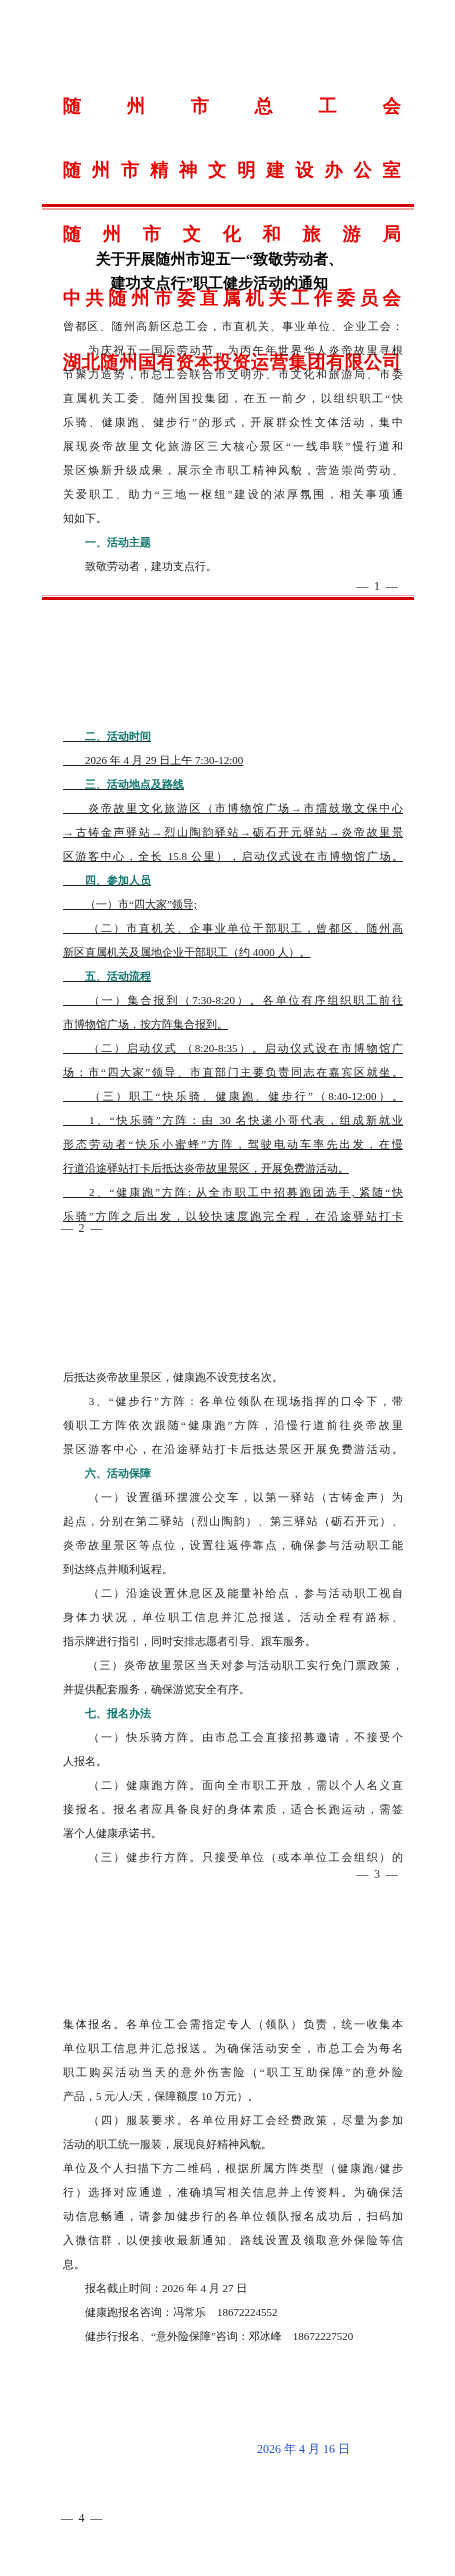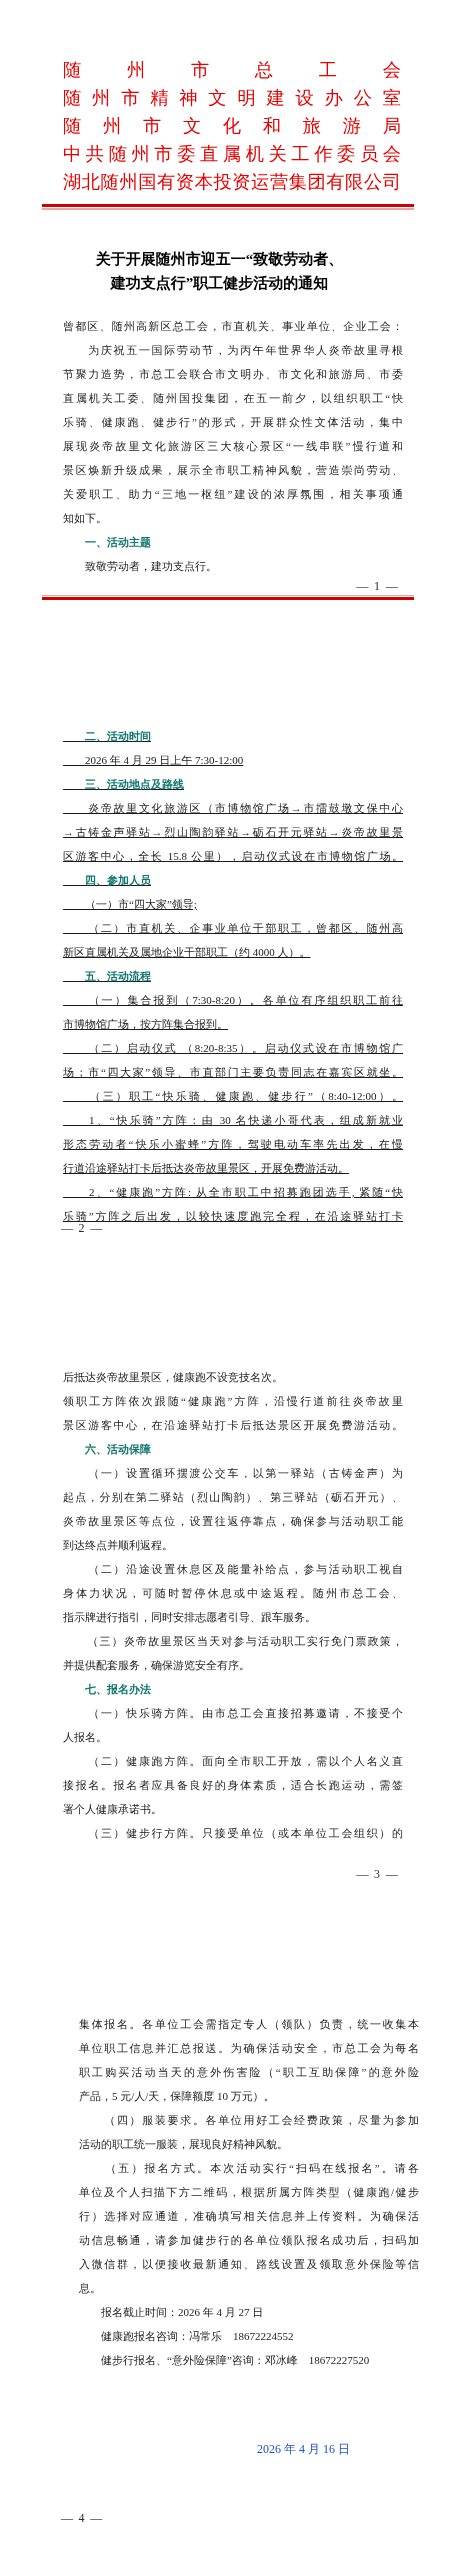--- a/index.html
+++ b/index.html
@@ -14,24 +14,25 @@
     overflow: hidden;
   }
 
   
   .org-lines {
     position: absolute;
     top: 56px; left: 63px; width: 338px;
   }
   .org-line {
     height: 28px; line-height: 28px;
-    font-size: 18.3px; font-weight: 400;
+    font-size: 18.3px; font-weight: 700;
     color: #e60000;
     text-align: justify; text-align-last: justify;
     overflow: hidden;
+    margin-top: 36px;
   }
 
   
   .rule { position: absolute; left: 42px; width: 372px; }
   .rule-header { top: 204px; }
   .rule-header .rule-thick { height: 3.2px; background: #d40000; }
   .rule-header .rule-thin  { height: 1.3px; background: #eda4a4; margin-top: 1.3px; }
   .rule-footer { top: 595px; }
   .rule-footer .rule-thin  { height: 1.3px; background: #eda4a4; }
   .rule-footer .rule-thick { height: 3.2px; background: #d40000; margin-top: 0.6px; }
@@ -53,21 +54,21 @@
   }
   .ln { height: var(--lh); line-height: var(--lh); overflow: hidden; }
   .ln-j { text-align: justify; text-align-last: justify; }
   .ln-h {
     font-family: "Liberation Sans", "DejaVu Sans", sans-serif;
     font-weight: 700; color: #0f766e;
   }
   .lines-p1 { top: 314px;  --lh: 24px; }
   .lines-p2 { top: 724px; text-decoration: underline; --lh: 24px; }
   .lines-p3 { top: 1365px; --lh: 24px; }
-  .lines-p4 { top: 2012px; margin-left: 16px; --lh: 24px; }
+  .lines-p4 { top: 2012px; --lh: 24px; }
 
   
   .pagenum {
     position: absolute;
     font-size: 12px; color: #2b2b2b;
     letter-spacing: 1.3px; white-space: nowrap;
   }
   .pn-1 { top: 579px;  right: 56px; }
   .pn-2 { top: 1221px; left: 61px; }
   .pn-3 { top: 1867px; right: 56px; }
@@ -144,50 +145,50 @@
       <div class="ln ln-j">　　1、“快乐骑”方阵：由 30 名快递小哥代表，组成新就业</div>
       <div class="ln ln-j">形态劳动者“快乐小蜜蜂”方阵，驾驶电动车率先出发，在慢</div>
       <div class="ln">行道沿途驿站打卡后抵达炎帝故里景区，开展免费游活动。</div>
       <div class="ln ln-j">　　2、“健康跑”方阵: 从全市职工中招募跑团选手, 紧随“快</div>
       <div class="ln ln-j">乐骑”方阵之后出发，以较快速度跑完全程，在沿途驿站打卡</div>
     </div>
   <div class="pagenum pn-2">— 2 —</div>
 
   <div class="lines lines-p3">
       <div class="ln">后抵达炎帝故里景区，健康跑不设竞技名次。</div>
+      <div class="ln ln-j">　　3、“健步行”方阵：各单位领队在现场指挥的口令下，带</div>
       <div class="ln ln-j">领职工方阵依次跟随“健康跑”方阵，沿慢行道前往炎帝故里</div>
       <div class="ln ln-j">景区游客中心，在沿途驿站打卡后抵达景区开展免费游活动。</div>
       <div class="ln ln-h">　　六、活动保障</div>
       <div class="ln ln-j">　　（一）设置循环摆渡公交车，以第一驿站（古铸金声）为</div>
       <div class="ln ln-j">起点，分别在第二驿站（烈山陶韵）、第三驿站（砺石开元）、</div>
       <div class="ln ln-j">炎帝故里景区等点位，设置往返停靠点，确保参与活动职工能</div>
       <div class="ln">到达终点并顺利返程。</div>
       <div class="ln ln-j">　　（二）沿途设置休息区及能量补给点，参与活动职工视自</div>
-      <div class="ln ln-j">身体力状况，可随时暂停休息或中途返程。随州市总工会、</div>
+      <div class="ln ln-j">身体力状况，单位职工信息并汇总报送。活动全程有路标、</div>
       <div class="ln">指示牌进行指引，同时安排志愿者引导、跟车服务。</div>
       <div class="ln ln-j">　　（三）炎帝故里景区当天对参与活动职工实行免门票政策，</div>
       <div class="ln">并提供配套服务，确保游览安全有序。</div>
       <div class="ln ln-h">　　七、报名办法</div>
       <div class="ln ln-j">　　（一）快乐骑方阵。由市总工会直接招募邀请，不接受个</div>
       <div class="ln">人报名。</div>
       <div class="ln ln-j">　　（二）健康跑方阵。面向全市职工开放，需以个人名义直</div>
       <div class="ln ln-j">接报名。报名者应具备良好的身体素质，适合长跑运动，需签</div>
       <div class="ln">署个人健康承诺书。</div>
       <div class="ln ln-j">　　（三）健步行方阵。只接受单位（或本单位工会组织）的</div>
     </div>
   <div class="pagenum pn-3">— 3 —</div>
 
   <div class="lines lines-p4">
       <div class="ln ln-j">集体报名。各单位工会需指定专人（领队）负责，统一收集本</div>
       <div class="ln ln-j">单位职工信息并汇总报送。为确保活动安全，市总工会为每名</div>
       <div class="ln ln-j">职工购买活动当天的意外伤害险（“职工互助保障”的意外险</div>
       <div class="ln">产品，5 元/人/天，保障额度 10 万元）。</div>
       <div class="ln ln-j">　　（四）服装要求。各单位用好工会经费政策，尽量为参加</div>
       <div class="ln">活动的职工统一服装，展现良好精神风貌。</div>
-      <div class="ln ln-j">　　（五）报名方式。本次活动实行“扫码在线报名”。请各</div>
       <div class="ln ln-j">单位及个人扫描下方二维码，根据所属方阵类型（健康跑/健步</div>
       <div class="ln ln-j">行）选择对应通道，准确填写相关信息并上传资料。为确保活</div>
       <div class="ln ln-j">动信息畅通，请参加健步行的各单位领队报名成功后，扫码加</div>
       <div class="ln ln-j">入微信群，以便接收最新通知、路线设置及领取意外保险等信</div>
       <div class="ln">息。</div>
       <div class="ln">　　报名截止时间：2026 年 4 月 27 日</div>
       <div class="ln">　　健康跑报名咨询：冯常乐　18672224552</div>
       <div class="ln">　　健步行报名、“意外险保障”咨询：邓冰峰　18672227520</div>
     </div>
 

